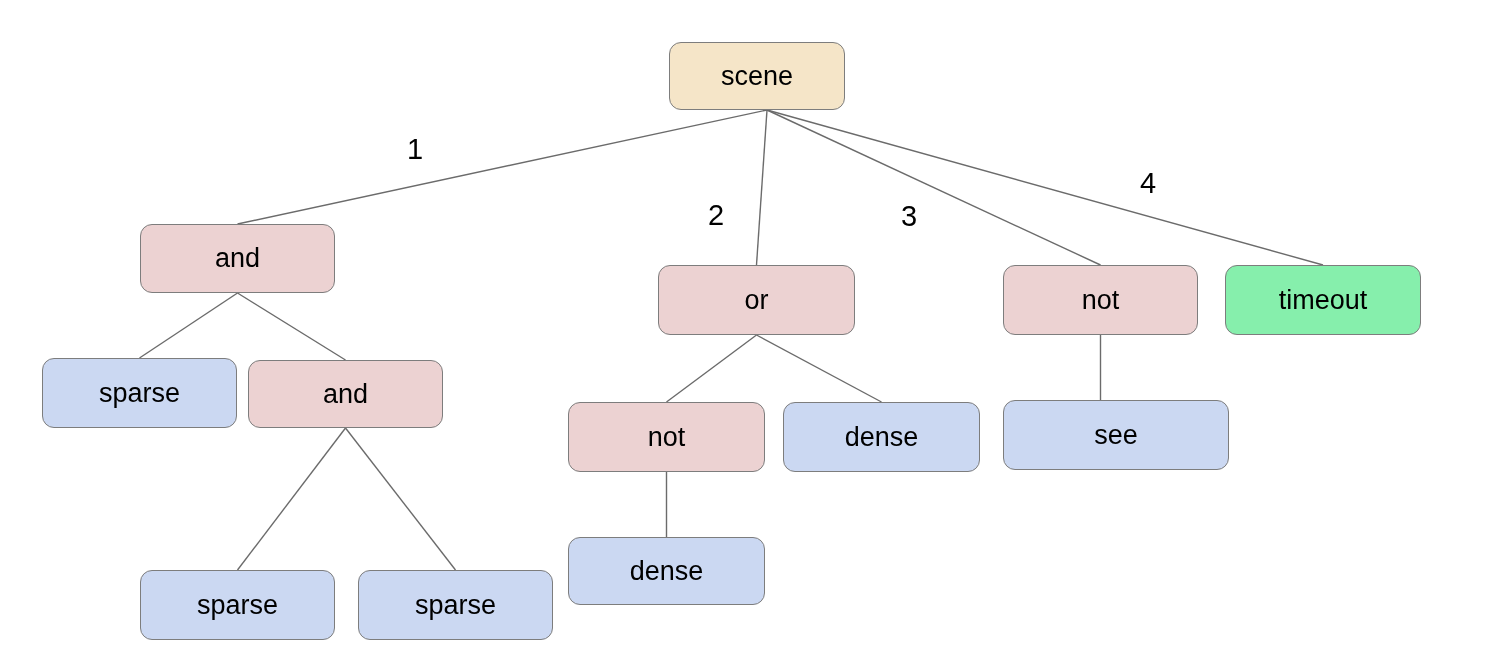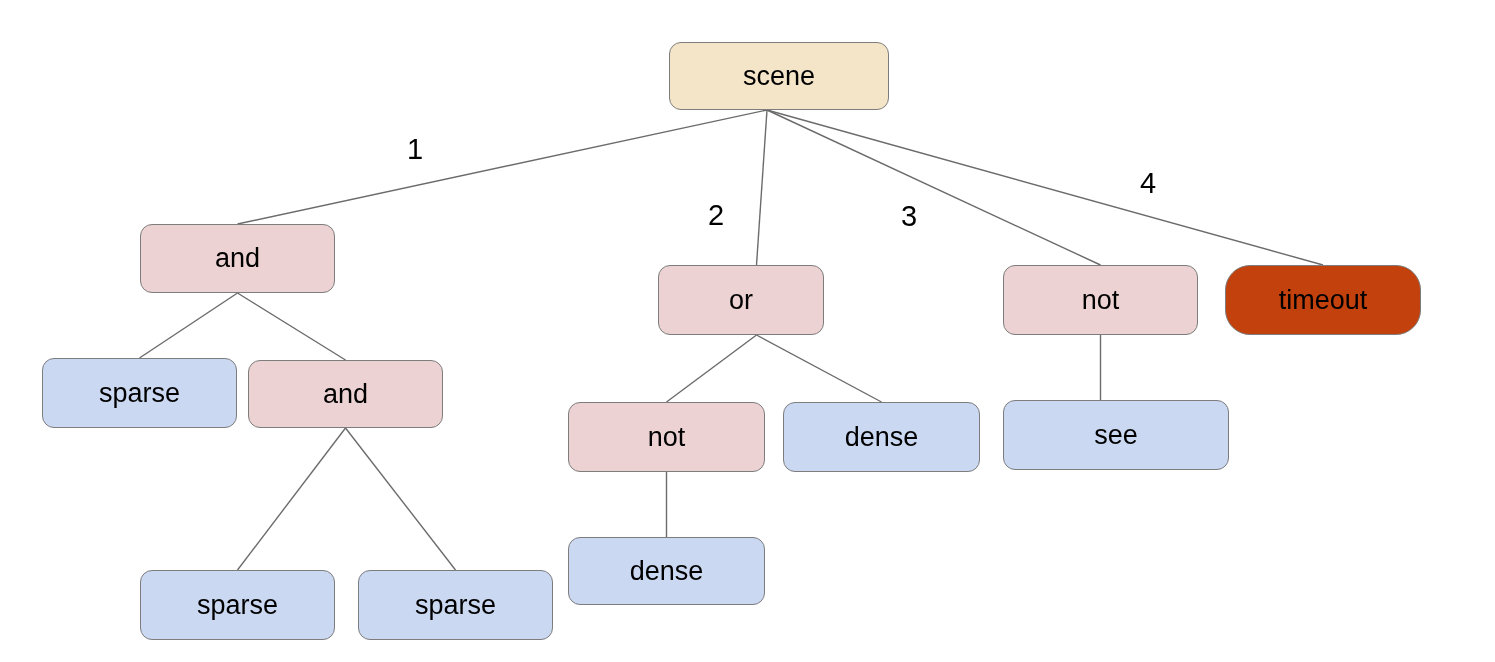--- a/index.html
+++ b/index.html
@@ -58,33 +58,33 @@
       <line x1="345.5" y1="428" x2="455.5" y2="570" stroke="#6b6b6b" stroke-width="1.4"></line>
       <line x1="756.5" y1="335" x2="666.5" y2="402" stroke="#6b6b6b" stroke-width="1.4"></line>
       <line x1="756.5" y1="335" x2="881.5" y2="402" stroke="#6b6b6b" stroke-width="1.4"></line>
       <line x1="666.5" y1="472" x2="666.5" y2="537" stroke="#6b6b6b" stroke-width="1.4"></line>
       <line x1="1100.5" y1="335" x2="1100.5" y2="400" stroke="#6b6b6b" stroke-width="1.4"></line>
     </svg>
 <div class="edge-label" style="left: 415px; top: 149px; color: rgb(0, 0, 0);">1</div>
     <div class="edge-label" style="left: 716px; top: 215px; color: rgb(0, 0, 0);">2</div>
     <div class="edge-label" style="left: 909px; top: 216px; color: rgb(0, 0, 0);">3</div>
     <div class="edge-label" style="left: 1148px; top: 183px; color: rgb(0, 0, 0);">4</div>
-    <div class="node" style="left: 669px; top: 42px; width: 220px; height: 68px; background: rgb(245, 229, 200); border-color: rgb(125, 125, 125);">
+    <div class="node" style="left: 669px; top: 42px; width: 176px; height: 68px; background: rgb(245, 229, 200); border-color: rgb(125, 125, 125);">
       <span>scene</span>
     </div>
     <div class="node" style="left: 140px; top: 224px; width: 195px; height: 69px; background: rgb(236, 210, 210); border-color: rgb(125, 125, 125);">
       <span>and</span>
     </div>
-    <div class="node" style="left: 658px; top: 265px; width: 166px; height: 70px; background: rgb(236, 210, 210); border-color: rgb(125, 125, 125);">
+    <div class="node" style="left: 658px; top: 265px; width: 197px; height: 70px; background: rgb(236, 210, 210); border-color: rgb(125, 125, 125);">
       <span>or</span>
     </div>
     <div class="node" style="left: 1003px; top: 265px; width: 195px; height: 70px; background: rgb(236, 210, 210); border-color: rgb(125, 125, 125);">
       <span>not</span>
     </div>
-    <div class="node" style="left: 1225px; top: 265px; width: 196px; height: 70px; background: #c2410c; border-color: rgb(125, 125, 125); border-radius: 25px;">
+    <div class="node" style="left: 1225px; top: 265px; width: 196px; height: 70px; background: #86efac; border-color: rgb(125, 125, 125);">
       <span>timeout</span>
     </div>
     <div class="node" style="left: 42px; top: 358px; width: 195px; height: 70px; background: rgb(203, 216, 242); border-color: rgb(125, 125, 125);">
       <span>sparse</span>
     </div>
     <div class="node" style="left: 248px; top: 360px; width: 195px; height: 68px; background: rgb(236, 210, 210); border-color: rgb(125, 125, 125);">
       <span>and</span>
     </div>
     <div class="node" style="left: 568px; top: 402px; width: 197px; height: 70px; background: rgb(236, 210, 210); border-color: rgb(125, 125, 125);">
       <span>not</span>

